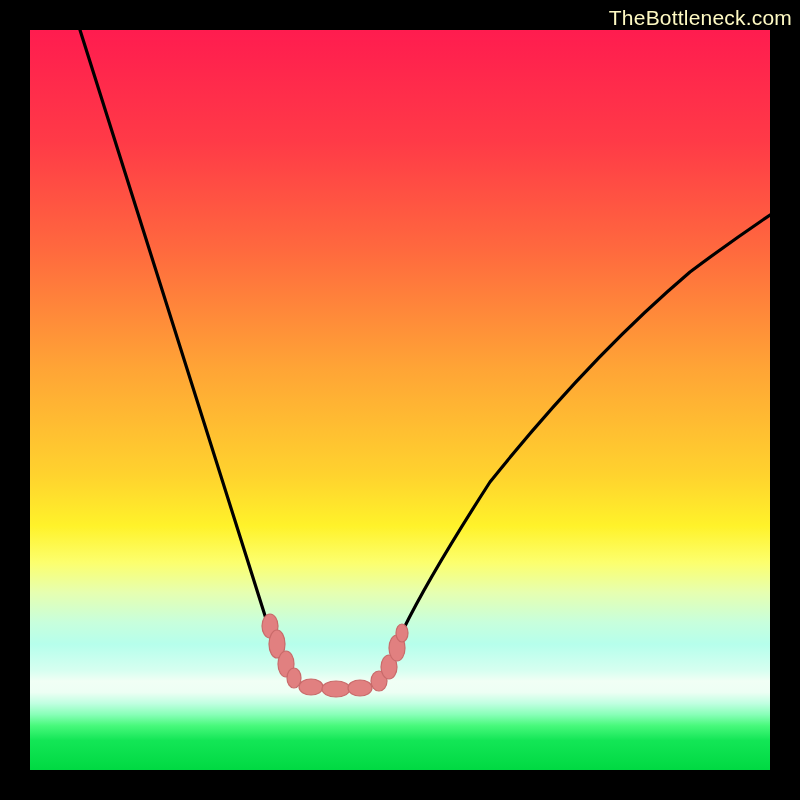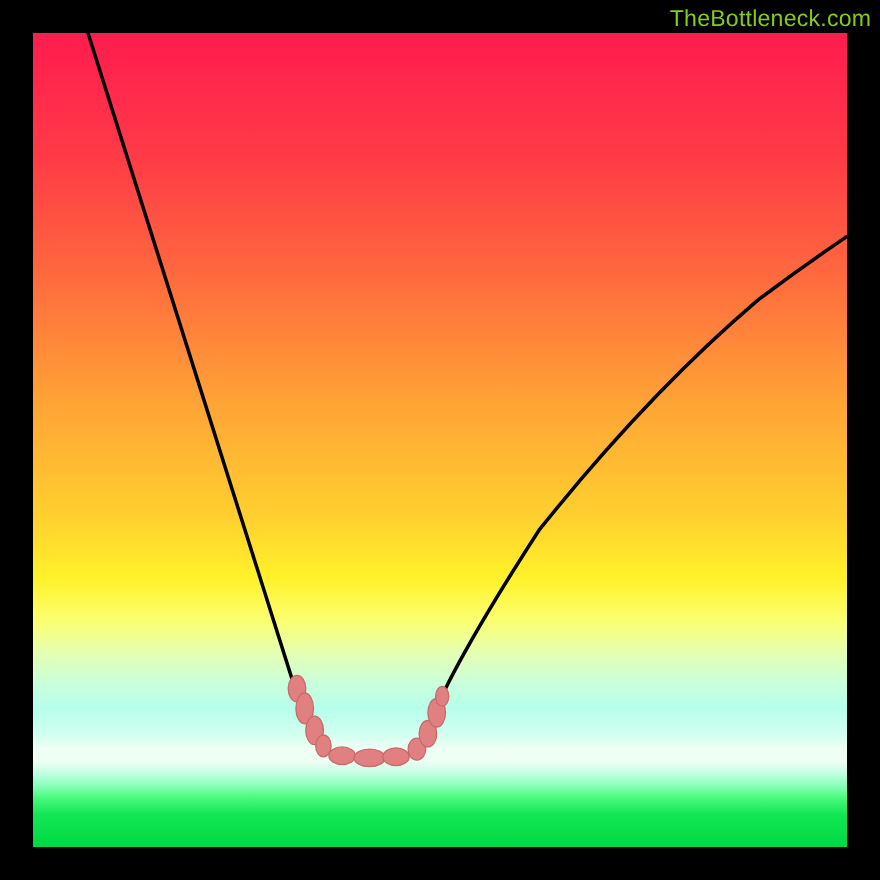--- a/index.html
+++ b/index.html
@@ -50,21 +50,21 @@
     position: absolute;
     top: 0;
     left: 0;
     width: 740px;
     height: 740px;
   }
   .attribution {
     position: absolute;
     top: 6px;
     right: 8px;
-    color: #84cc16;
+    color: #fef9c3;
     font-size: 21px;
     font-weight: 400;
     letter-spacing: 0.2px;
   }
 </style>
 </head>
 <body>
 
 <div class="frame">
   <div class="attribution">TheBottleneck.com</div>

